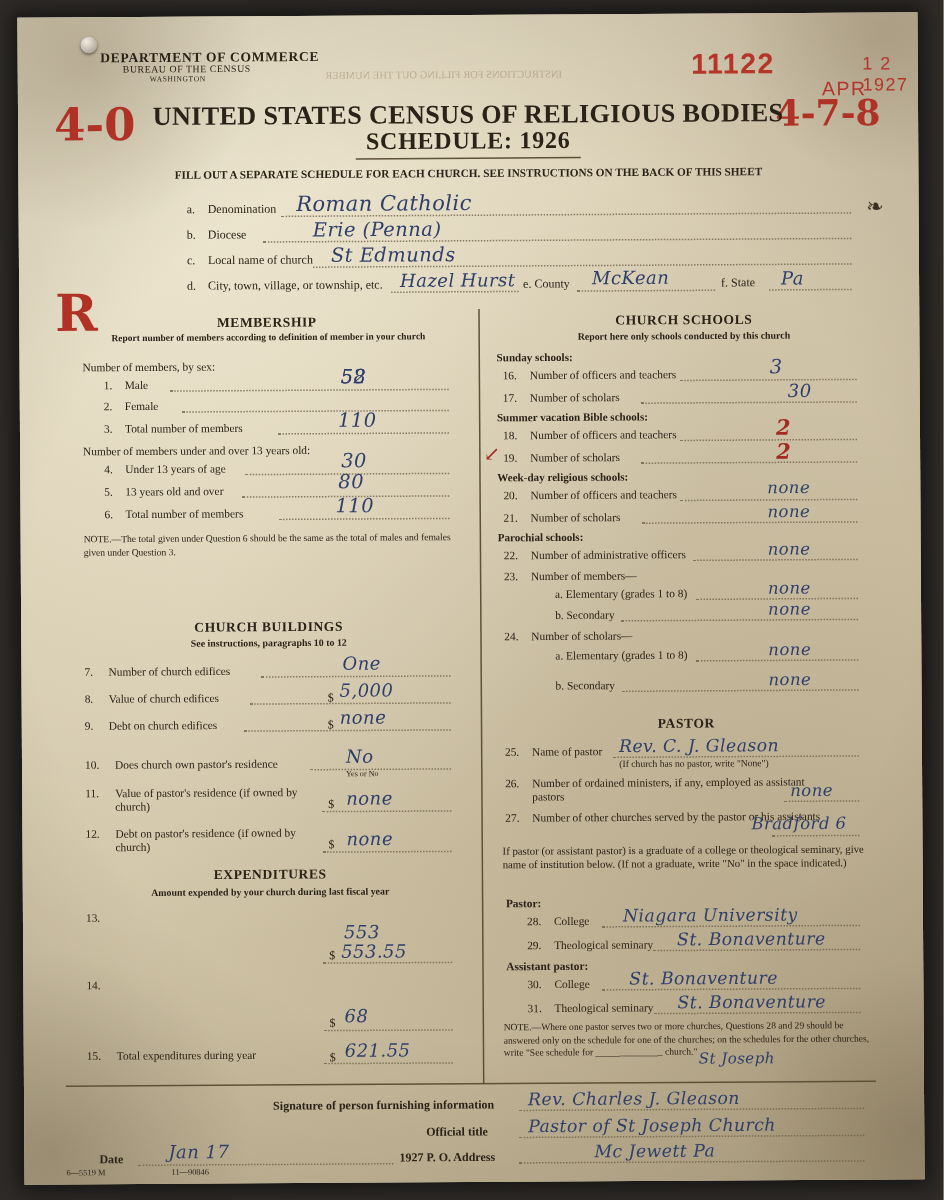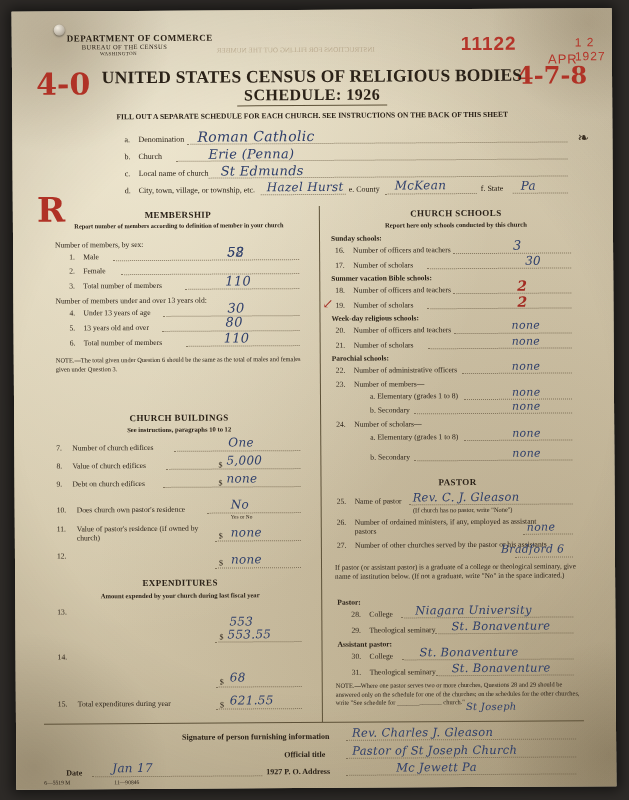--- a/index.html
+++ b/index.html
@@ -83,21 +83,21 @@
   <div class="solid" style="left:225px;top:95px;width:150px;height:1px;"></div>
   <div class="txt center" style="left:0;width:600px;top:101px;font-size:7.5px;font-weight:bold;">FILL OUT A SEPARATE SCHEDULE FOR EACH CHURCH.   SEE INSTRUCTIONS ON THE BACK OF THIS SHEET</div>
 
   <div class="txt" style="left:112px;top:124px;font-size:8px;">a.</div>
   <div class="txt" style="left:126px;top:124px;font-size:8px;">Denomination</div>
   <div class="rule" style="left:175px;top:133px;width:380px;"></div>
   <div class="txt hand" style="left:185px;top:118px;font-size:14px;">Roman Catholic</div>
   <div class="txt" style="left:565px;top:121px;font-size:14px;color:#3a2f22;">❧</div>
 
   <div class="txt" style="left:112px;top:141px;font-size:8px;">b.</div>
-  <div class="txt" style="left:126px;top:141px;font-size:8px;">Church</div>
+  <div class="txt" style="left:126px;top:141px;font-size:8px;">Diocese</div>
   <div class="rule" style="left:163px;top:150px;width:392px;"></div>
   <div class="txt hand" style="left:196px;top:136px;font-size:13px;">Erie  (Penna)</div>
 
   <div class="txt" style="left:112px;top:158px;font-size:8px;">c.</div>
   <div class="txt" style="left:126px;top:158px;font-size:8px;">Local name of church</div>
   <div class="rule" style="left:196px;top:167px;width:359px;"></div>
   <div class="txt hand" style="left:208px;top:153px;font-size:13px;">St Edmunds</div>
 
   <div class="txt" style="left:112px;top:175px;font-size:8px;">d.</div>
   <div class="txt" style="left:126px;top:175px;font-size:8px;">City, town, village, or township, etc.</div>
@@ -175,20 +175,21 @@
   <div class="txt hand" style="left:216px;top:487px;font-size:12px;">No</div>
   <div class="txt" style="left:216px;top:503px;font-size:5.4px;">Yes or No</div>
 
   <div class="txt" style="left:42px;top:513px;font-size:7.6px;">11.</div>
   <div class="txt" style="left:62px;top:513px;width:130px;font-size:7.6px;white-space:normal;line-height:9px;">Value of pastor's residence (if owned by church)</div>
   <div class="rule" style="left:200px;top:530px;width:86px;"></div>
   <div class="txt" style="left:204px;top:521px;font-size:8px;">$</div>
   <div class="txt hand" style="left:216px;top:515px;font-size:12px;">none</div>
 
   <div class="txt" style="left:42px;top:540px;font-size:7.6px;">12.</div>
+  <div class="txt" style="left:62px;top:540px;width:132px;font-size:7.6px;white-space:normal;line-height:9px;">Debt on pastor's residence (if owned by church)</div>
   <div class="rule" style="left:200px;top:557px;width:86px;"></div>
   <div class="txt" style="left:204px;top:548px;font-size:8px;">$</div>
   <div class="txt hand" style="left:216px;top:542px;font-size:12px;">none</div>
 
   <div class="txt ttl center" style="left:40px;width:250px;top:567px;font-size:9px;letter-spacing:.4px;">EXPENDITURES</div>
   <div class="txt center" style="left:40px;width:250px;top:581px;font-size:6.6px;font-weight:bold;">Amount expended by your church during last fiscal year</div>
 
   <div class="txt" style="left:42px;top:596px;font-size:7.6px;">13.</div>
   <div class="rule" style="left:200px;top:631px;width:86px;"></div>
   <div class="txt" style="left:204px;top:622px;font-size:8px;">$</div>

